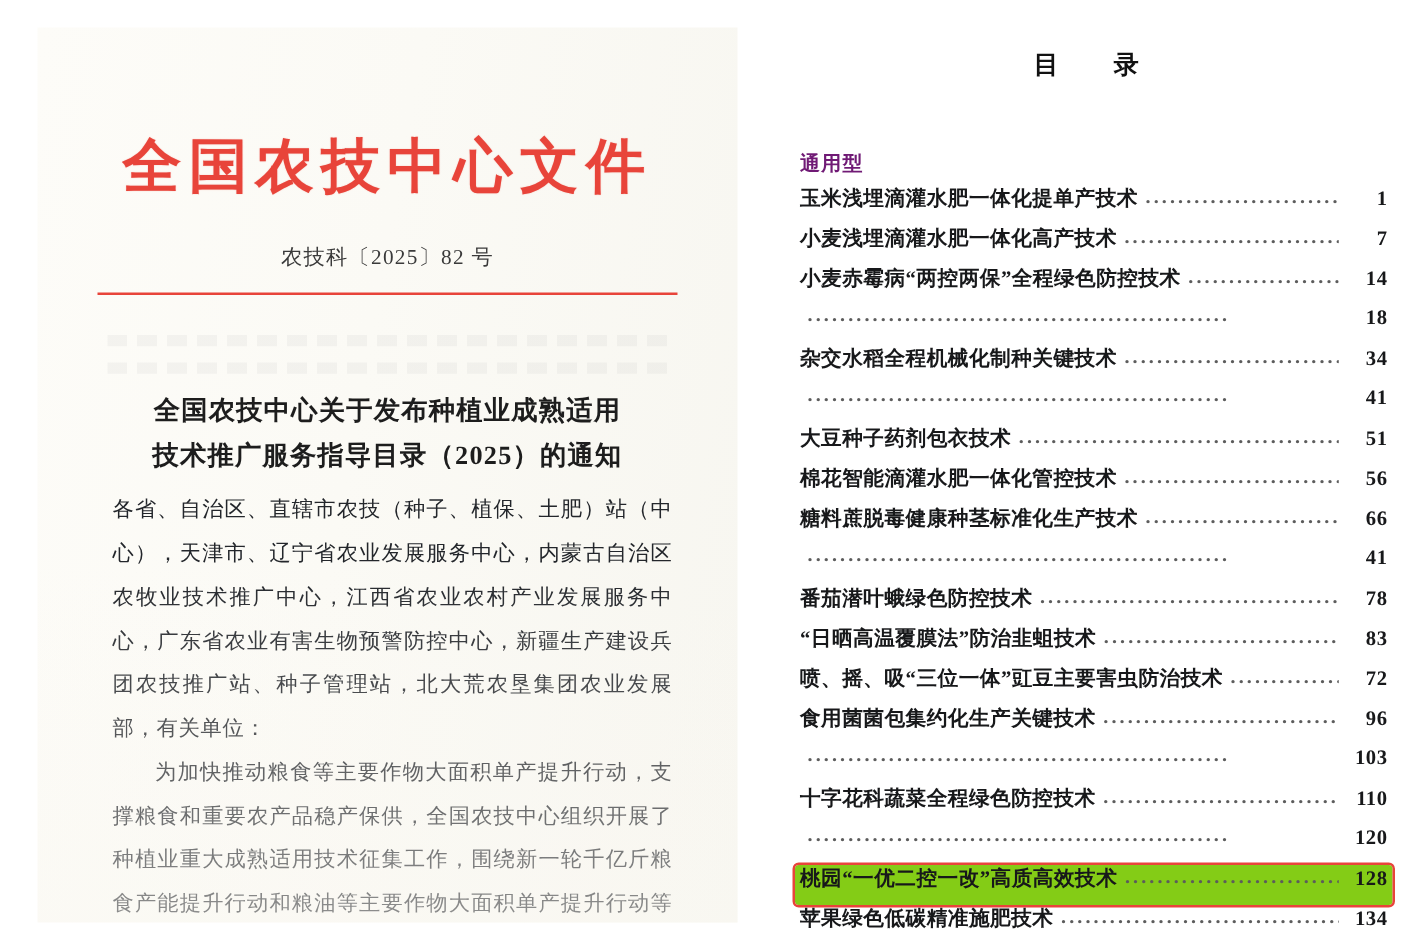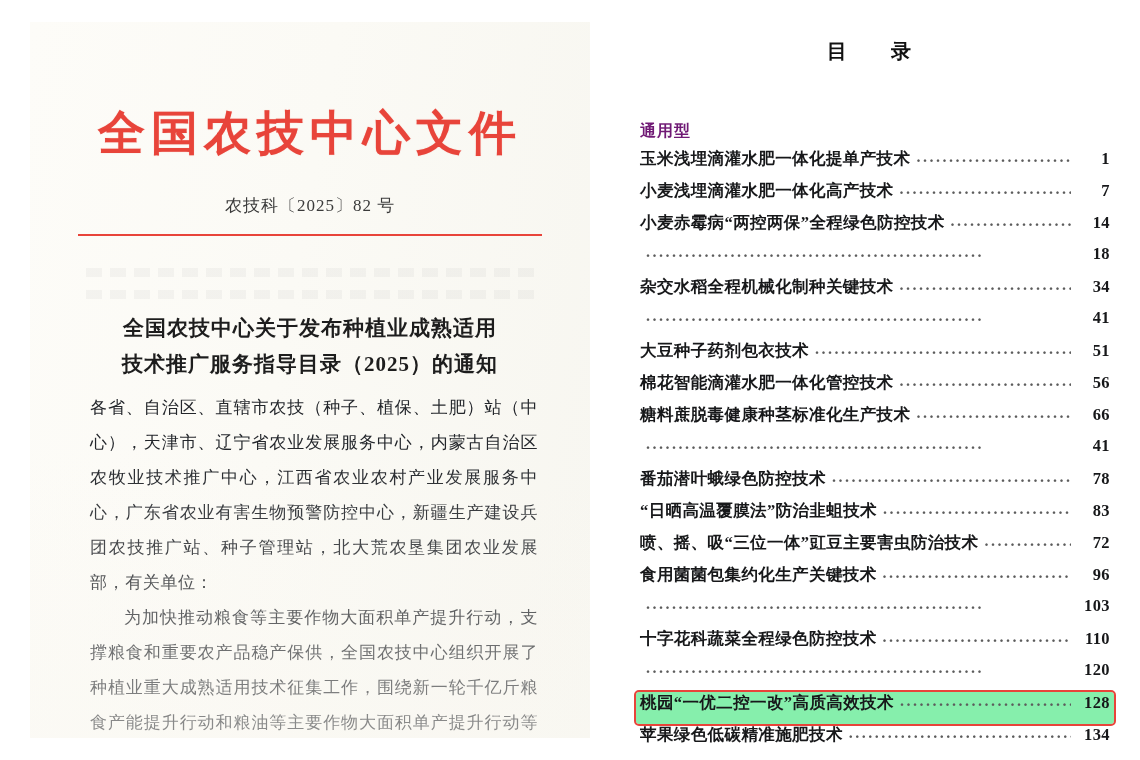--- a/index.html
+++ b/index.html
@@ -133,21 +133,21 @@
   }
   .toc-item .t-page {
     min-width: 34px;
     text-align: right;
     font-size: 16.5px;
     color: #17181a;
   }
   .toc-item.highlighted {
     outline: 2.5px solid #e8443a;
     border-radius: 3px;
-    background: #86efac;
+    background: #84cc16;
   }
 </style>
 </head>
 <body>
 
 <div id="page">
 
   <div id="left-doc">
     <div class="doc-title">全国农技中心文件</div>
     <div class="doc-number">农技科〔2025〕82 号</div>

